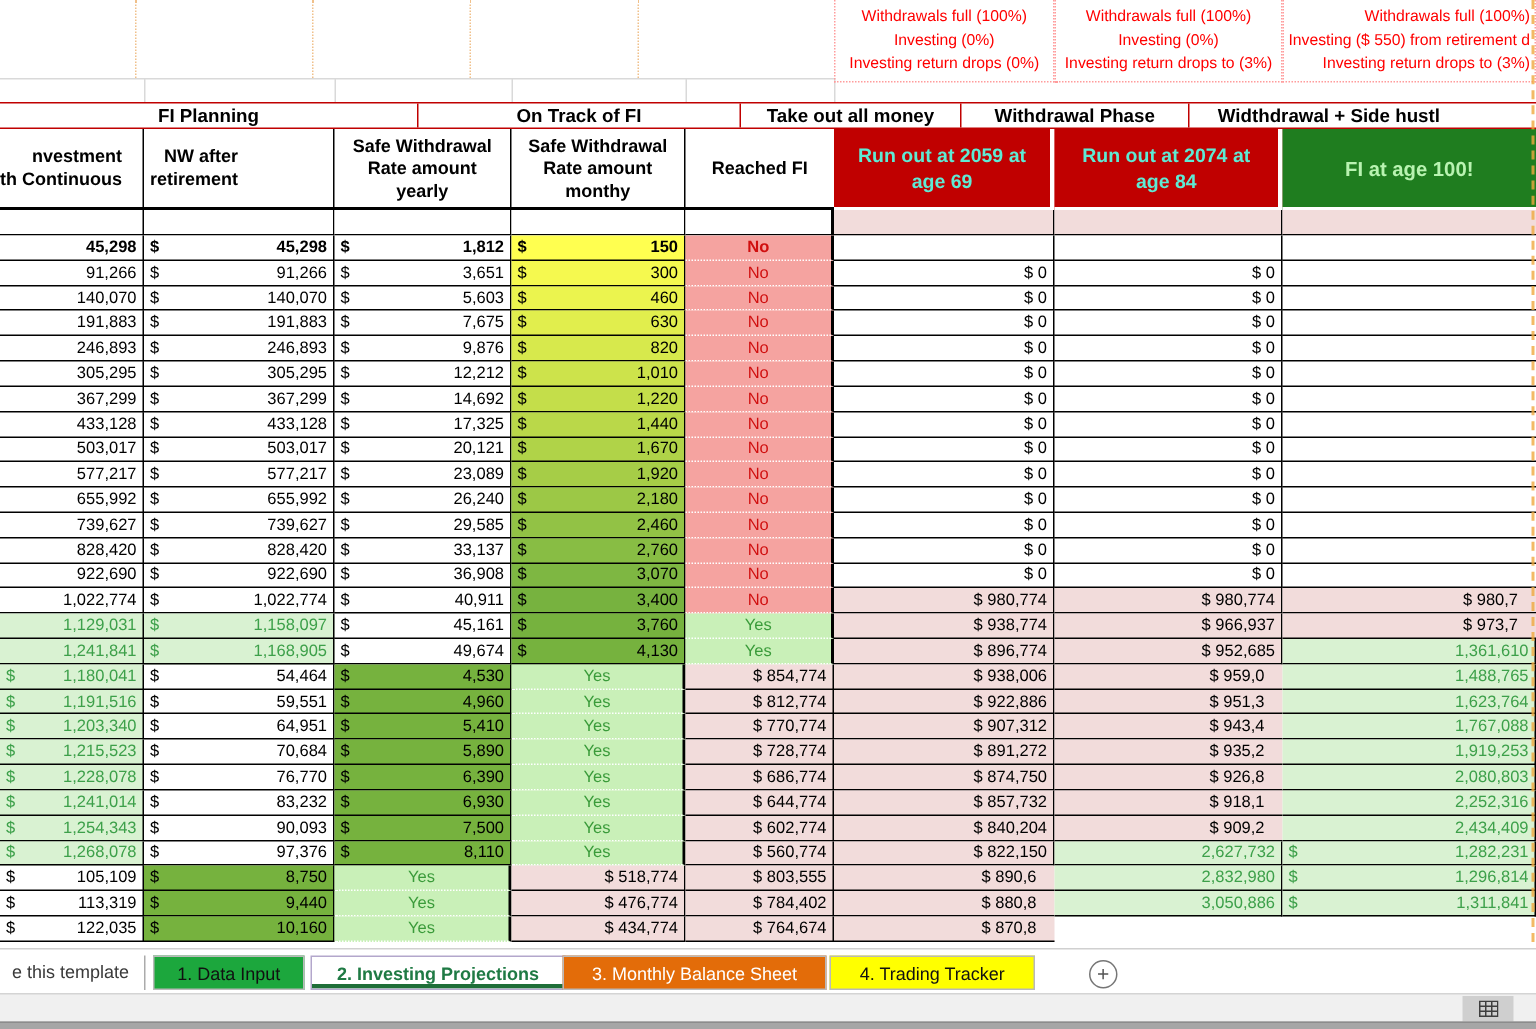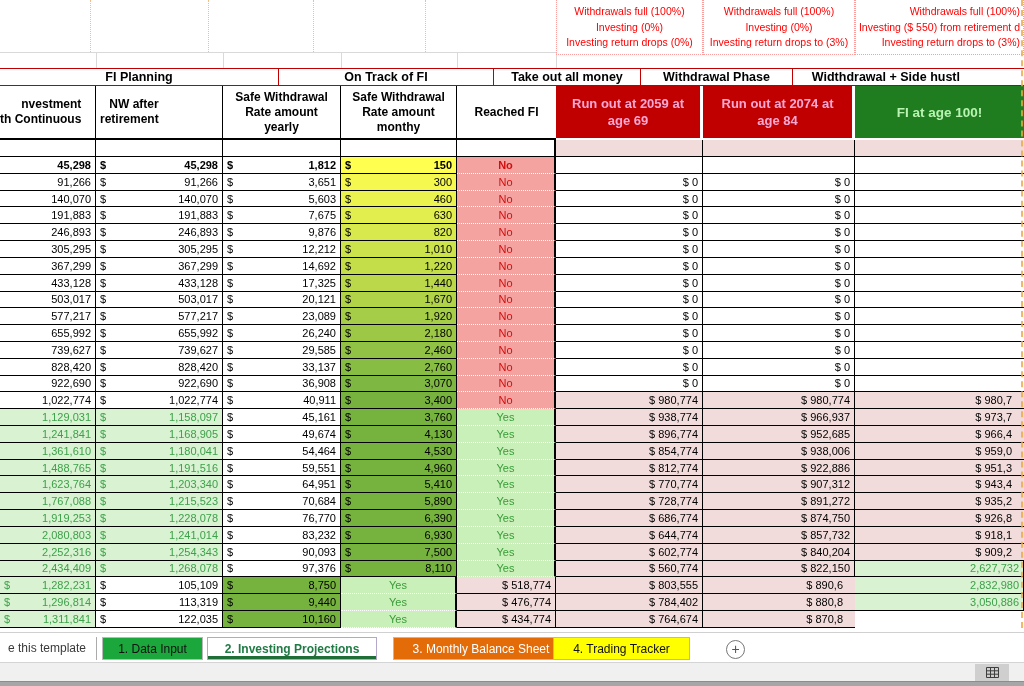--- a/index.html
+++ b/index.html
@@ -27,21 +27,21 @@
   
   #band2 { position:absolute; left:0; top:86px; width:556px; height:54px; display:flex;
            border-bottom:2px solid #000; background:#fff; }
   .hdr { height:100%; border-right:1px solid #000; font-weight:bold; font-size:12px; line-height:15px;
          white-space:pre-line; display:flex; align-items:center; color:#000; }
   .hdr.left { justify-content:flex-start; text-align:right; }
   .hdr.center { justify-content:center; text-align:center; }
   .banner { position:absolute; top:86px; height:54px; display:flex; align-items:center; justify-content:center;
             text-align:center; font-weight:bold; font-size:13px; line-height:17px; white-space:pre-line;
             border-bottom:2px solid #fff; }
-  .banner.red { background:var(--dark-red); color:#f9a8d4; border-right:3px solid #fff; }
+  .banner.red { background:var(--dark-red); color:#5eead4; border-right:3px solid #fff; }
   .banner.green { background:var(--banner-green); color:var(--banner-green-text); font-size:13.5px; }
 
   
   #spacer { position:absolute; left:0; top:140px; width:1024px; height:17px; display:flex; }
   .sp { height:100%; border-right:1px solid #000; border-bottom:1px solid #000; background:#fff; }
   .sp.pink { background:var(--pink-fill); }
   .sp.thick { border-right-width:2px; }
   .sp.last { border-right:none; }
 
   #data-rows { position:absolute; left:0; top:157px; width:1024px; height:471px; display:grid;
@@ -429,21 +429,20 @@
         <span>$</span>
         <span>49,674</span>
       </div>
       <div class="c acc" style="background: rgb(118, 178, 62);">
         <span>$</span>
         <span>4,130</span>
       </div>
       <div class="c fi yes">Yes</div>
       <div class="c rnum pinkcell">$ 896,774</div>
       <div class="c rnum pinkcell">$ 952,685</div>
-      <div class="c rnum last pinkcell">$ 966,4</div>
       <div class="c end greenrow">1,361,610</div>
       <div class="c acc greenrow">
         <span>$</span>
         <span>1,180,041</span>
       </div>
       <div class="c acc">
         <span>$</span>
         <span>54,464</span>
       </div>
       <div class="c acc" style="background: rgb(118, 178, 62);">
@@ -625,21 +624,21 @@
       <div class="c rnum last pinkcell">$ 870,8</div>
     </div>
 
   <div class="pbreak"></div>
 
   <div id="tabbar">
     <div id="partial-tab">e this template</div>
     <div id="tab-strip">
         <div class="tab" style="left: 102px; width: 101px; background: rgb(28, 167, 61); color: rgb(17, 17, 17);">1. Data Input</div>
         <div class="tab active" style="left: 207px; width: 170px; background: rgb(255, 255, 255); color: rgb(31, 122, 68);">2. Investing Projections</div>
-        <div class="tab" style="left: 393px; width: 176px; background: rgb(227, 108, 9); color: rgb(255, 255, 255);">3. Monthly Balance Sheet</div>
+        <div class="tab" style="left: 375px; width: 176px; background: rgb(227, 108, 9); color: rgb(255, 255, 255);">3. Monthly Balance Sheet</div>
         <div class="tab" style="left: 553px; width: 137px; background: rgb(255, 255, 0); color: rgb(17, 17, 17);">4. Trading Tracker</div>
       </div>
     <div id="add-sheet">+</div>
   </div>
 
   <div id="statusbar">
     <div id="view-normal">
       <svg width="13" height="11" viewBox="0 0 13 11">
         <path d="M0.5 0.5 H12.5 V10.5 H0.5 Z M0.5 3.8 H12.5 M0.5 7.2 H12.5 M4.5 0.5 V10.5 M8.5 0.5 V10.5" stroke="#3e3e3e" fill="none"></path>
       </svg>

